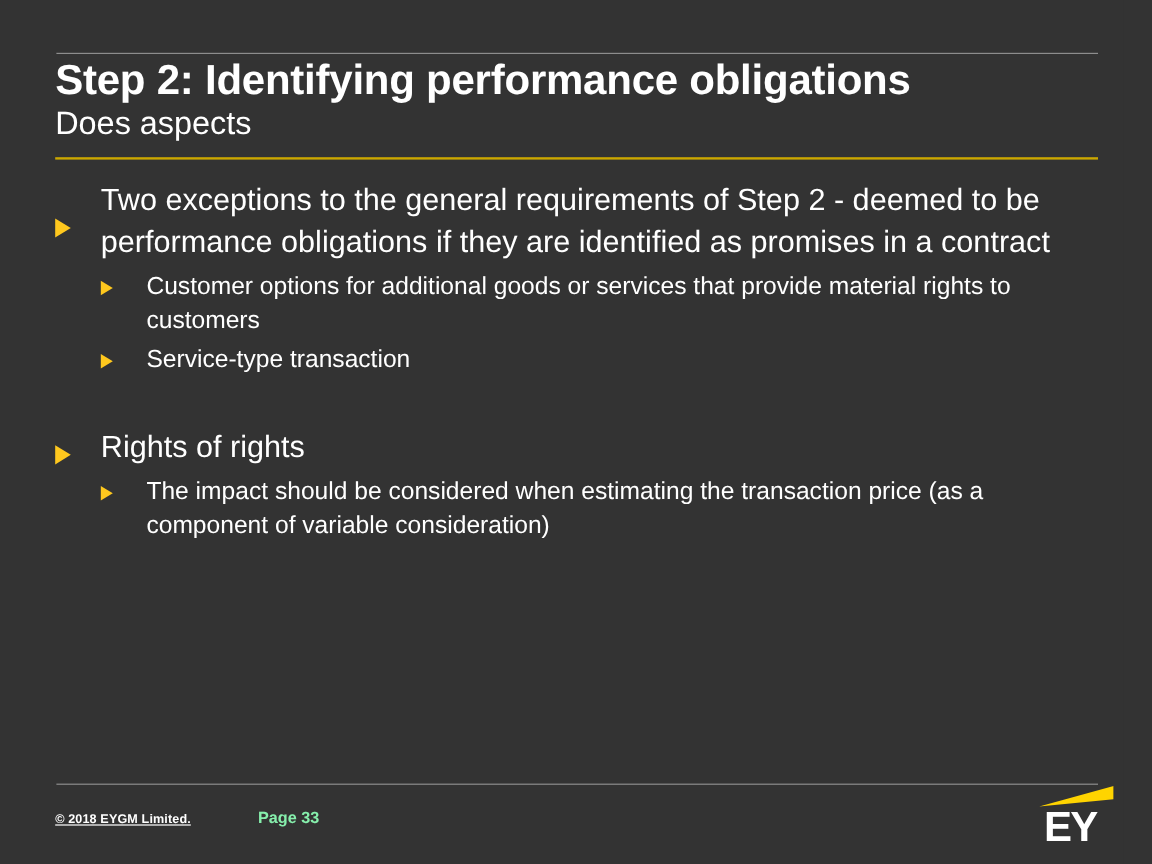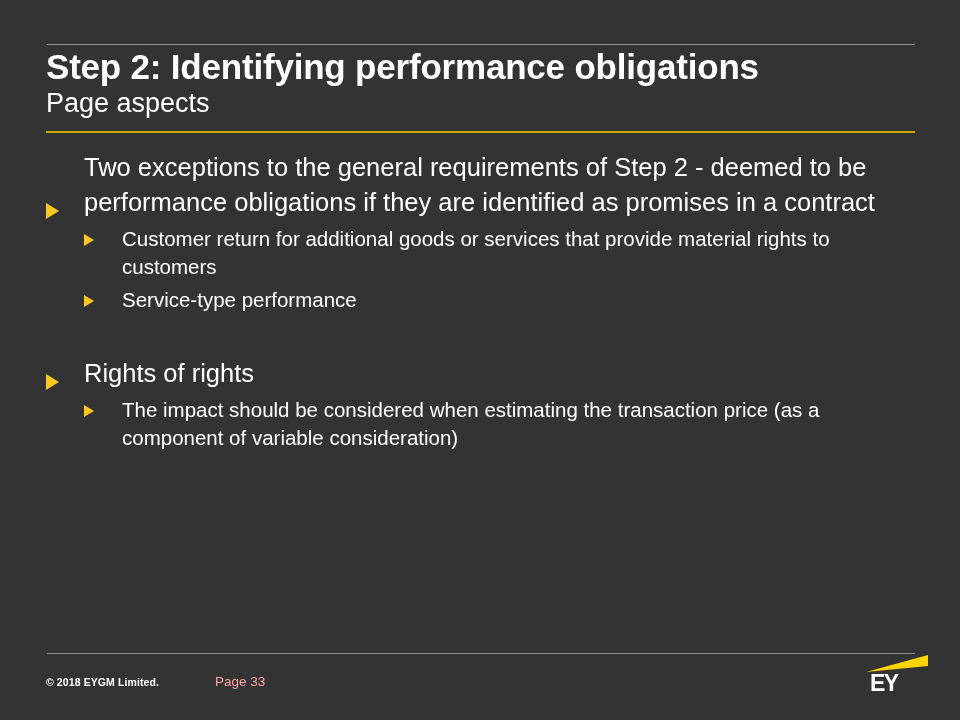--- a/index.html
+++ b/index.html
@@ -65,21 +65,21 @@
   
   .body-area {
     position: absolute;
     left: 46px;
     top: 150px;
     width: 870px;
   }
 
   .l1 {
     display: flex;
-    align-items: flex-end;
+    align-items: center;
     margin-bottom: 2px;
   }
   .l1-bullet {
     flex: 0 0 auto;
     width: 38px;
     padding-top: 11px;
     box-sizing: border-box;
   }
   .tri-l1 {
     display: block;
@@ -151,25 +151,26 @@
     height: 20px;
     display: flex;
     align-items: baseline;
     white-space: nowrap;
   }
   .copyright {
     font-size: 10.5px;
     font-weight: bold;
     color: #ffffff;
     letter-spacing: 0.1px;
+    text-decoration: underline;
   }
   .page-no {
     font-size: 13.5px;
-    font-weight: normal;
-    color: #fca5a5;
+    font-weight: bold;
+    color: #86efac;
     margin-left: 56px;
   }
   .doc-ref {
     font-size: 13.5px;
     font-weight: bold;
     color: #ffffff;
     margin-left: 48px;
   }
   .doc-ref em {
     font-style: italic;
@@ -188,62 +189,62 @@
     position: absolute;
     left: 0;
     top: 0;
     width: 62px;
     height: 20px;
   }
   .ey-word {
     position: absolute;
     left: 4px;
     top: 17px;
-    font-size: 23px;
+    font-size: 35px;
     font-weight: bold;
     letter-spacing: -1.5px;
     color: #ffffff;
     line-height: 1;
   }
 </style>
 </head>
 <body>
 
 <div class="slide">
 
   <div class="top-rule"></div>
 
   <div class="title-block">
     <div class="title">Step 2: Identifying performance obligations</div>
-    <div class="subtitle">Page aspects</div>
+    <div class="subtitle">Does aspects</div>
   </div>
 
   <div class="gold-rule"></div>
 
   <div class="body-area">
 
     <div class="l1">
       <div class="l1-bullet">
         <span class="tri-l1"></span>
       </div>
       <div class="l1-text wide">Two exceptions to the general requirements of Step 2 - deemed to be performance obligations if they are identified as promises in a contract</div>
     </div>
 
     <div class="l2-group">
       <div class="l2">
         <div class="l2-bullet">
           <span class="tri-l2"></span>
         </div>
-        <div class="l2-text">Customer return for additional goods or services that provide material rights to customers</div>
+        <div class="l2-text">Customer options for additional goods or services that provide material rights to customers</div>
       </div>
       <div class="l2">
         <div class="l2-bullet">
           <span class="tri-l2"></span>
         </div>
-        <div class="l2-text">Service-type performance</div>
+        <div class="l2-text">Service-type transaction</div>
       </div>
     </div>
 
     <div class="spacer"></div>
 
     <div class="l1">
       <div class="l1-bullet">
         <span class="tri-l1"></span>
       </div>
       <div class="l1-text">Rights of rights</div>

